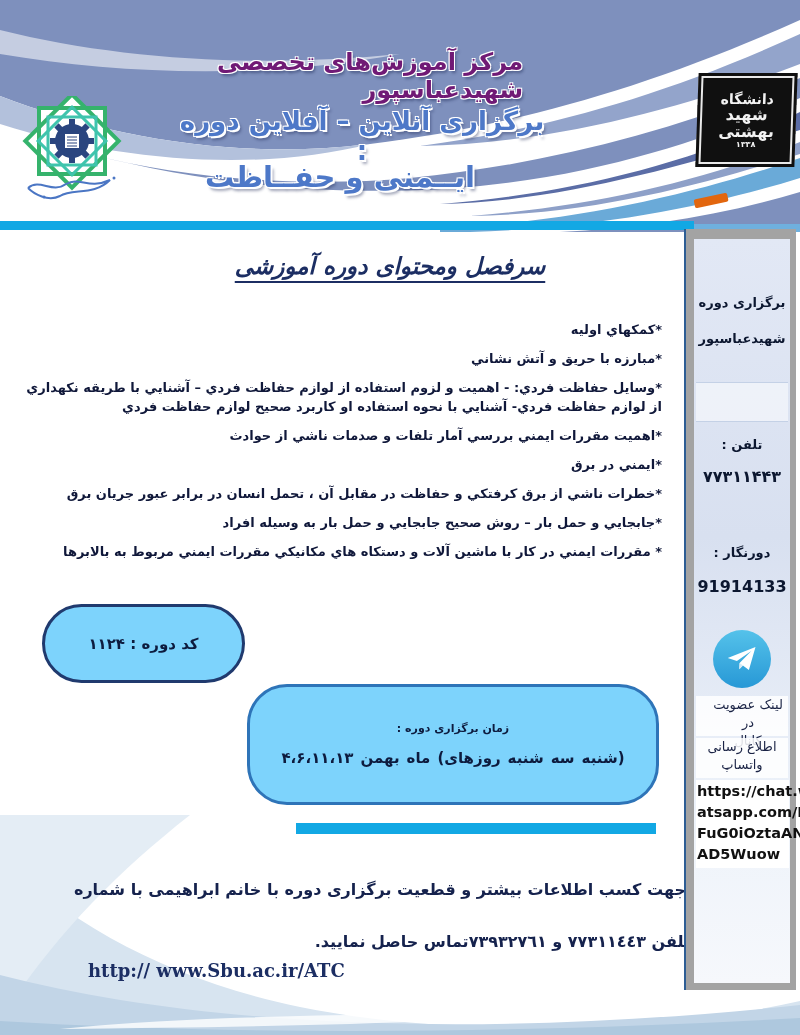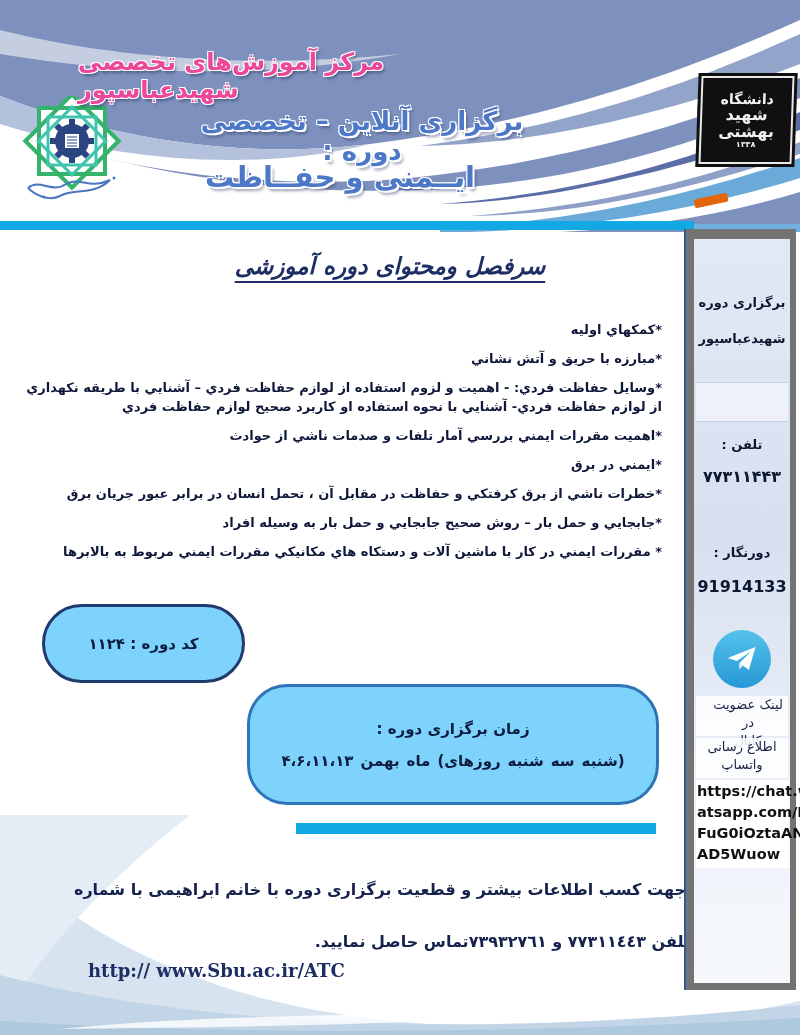--- a/index.html
+++ b/index.html
@@ -8,22 +8,22 @@
     position:relative;width:800px;height:1035px;margin:0 auto;
     background:#ffffff;overflow:hidden;
     font-family:"DejaVu Sans",sans-serif;color:#16234d;
   }
   .abs{position:absolute;}
   svg{display:block;}
 
   
   .header-art{left:0;top:0;width:800px;height:232px;z-index:1;}
   .org-title{
-    left:78px;top:48px;width:445px;z-index:2;direction:rtl;text-align:left;
-    font-size:24px;font-weight:bold;color:#ec4899;
+    left:78px;top:48px;width:445px;z-index:2;direction:rtl;text-align:right;
+    font-size:24px;font-weight:bold;color:#701a75;
     text-shadow:-1px -1px 0 #fff,1px -1px 0 #fff,-1px 1px 0 #fff,1px 1px 0 #fff,2px 3px 3px rgba(25,35,80,.45);
   }
   .delivery-mode{
     left:178px;top:106px;width:368px;z-index:2;direction:rtl;text-align:center;
     font-size:26px;font-weight:bold;color:#4d78c8;
     text-shadow:-1px -1px 0 #fff,1px -1px 0 #fff,-1px 1px 0 #fff,2px 2px 0 #fff,3px 4px 3px rgba(25,35,80,.4);
   }
   .course-title{
     left:195px;top:160px;width:290px;z-index:2;direction:rtl;text-align:center;
     font-size:29px;font-weight:bold;color:#4d78c8;
@@ -53,42 +53,42 @@
   .topics{
     left:26px;top:320px;width:636px;z-index:2;direction:rtl;text-align:right;
     font-size:13px;font-weight:bold;color:#10183a;line-height:19px;
   }
   .topic-item{margin-bottom:10px;}
 
   .badge{border-radius:40px;background:#7dd3fc;z-index:2;display:flex;flex-direction:column;justify-content:center;align-items:center;}
   .code-badge{left:42px;top:604px;width:203px;height:79px;border:3px solid #203a6e;}
   .code-badge .t{font-size:15px;font-weight:bold;color:#0d1b3e;direction:rtl;}
   .schedule-badge{left:247px;top:684px;width:412px;height:121px;border:3px solid #2e74b8;gap:14px;}
-  .schedule-badge .t{font-size:15px;font-weight:bold;color:#0d1b3e;direction:rtl;}
+  .schedule-badge .t{font-size:11px;font-weight:bold;color:#0d1b3e;direction:rtl;}
   .tokens{display:flex;direction:ltr;justify-content:center;gap:7px;font-size:15px;font-weight:bold;color:#0d1b3e;}
   .tokens span{direction:ltr;unicode-bidi:isolate;}
   .bar-cyan-mid{left:296px;top:823px;width:360px;height:11px;background:#12a8e4;z-index:2;}
 
   
   .bottom-art{left:0;top:815px;width:800px;height:220px;z-index:1;}
 
   
   .info-line1{left:40px;top:880px;width:646px;z-index:2;direction:rtl;text-align:right;
     font-size:16px;font-weight:bold;color:#15224d;}
   .info-line2{left:40px;top:932px;width:650px;z-index:2;direction:rtl;text-align:right;
     font-size:16px;font-weight:bold;color:#15224d;}
   .site-url{left:88px;top:960px;z-index:2;font-family:"DejaVu Serif",serif;
     font-size:18px;font-weight:bold;color:#1c2e63;}
   .site-note{left:330px;top:962px;width:358px;z-index:2;direction:rtl;text-align:right;
     font-size:13px;font-weight:bold;color:#15224d;}
 
   
   .sidebar{
     left:684px;top:229px;width:112px;height:761px;z-index:3;
-    background:#737373;border-left:2px solid #2d5d94;
+    background:#a3a3a3;border-left:2px solid #2d5d94;
   }
   .sidebar-panel{
     position:absolute;left:8px;top:10px;width:96px;height:744px;
     background:linear-gradient(180deg,#e2e8f5 0%,#d8e0f0 40%,#eef3fa 78%,#f6f8fc 100%);
   }
   .sb-text{position:absolute;left:0;width:96px;text-align:center;direction:rtl;color:#0c1730;font-weight:bold;}
   .sb-sm{font-size:13px;}
   .sb-num{font-size:16px;}
   .sb-band{position:absolute;left:2px;top:143px;width:92px;height:40px;background:rgba(255,255,255,.5);
     border-top:1px solid #c4d1e6;border-bottom:1px solid #c4d1e6;}
@@ -152,21 +152,21 @@
   </div>
 
   <div class="abs uni-logo">
     <div class="l1">دانشگاه</div>
     <div class="l2">شهید</div>
     <div class="l3">بهشتی</div>
     <div class="yr">۱۳۳۸</div>
   </div>
 
   <div class="abs org-title">مرکز آموزش‌های تخصصی شهیدعباسپور</div>
-  <div class="abs delivery-mode">برگزاری آنلاین – تخصصی دوره :</div>
+  <div class="abs delivery-mode">برگزاری آنلاین – آفلاین دوره :</div>
   <div class="abs course-title">ایــمنی و حفــاظت</div>
 
   <div class="abs bar-cyan-top"></div>
   <div class="abs bar-blue-top"></div>
 
   <svg class="abs bottom-art" viewBox="0 0 800 220" width="800" height="220">
     <path d="M0,220 V40 C70,110 170,165 300,192 C470,226 640,212 800,178 V220 Z" fill="#d7e4f0"></path>
     <path d="M0,0 C90,70 200,135 340,170 C520,212 680,196 800,162 L800,186 C660,218 480,224 320,186 C180,152 70,84 0,28 Z" fill="#ffffff"></path>
     <path d="M0,0 H190 C120,55 60,115 10,190 L0,200 Z" fill="#e4edf5"></path>
     <path d="M0,220 V160 C200,212 480,224 800,190 V220 Z" fill="#c2d5e7"></path>

